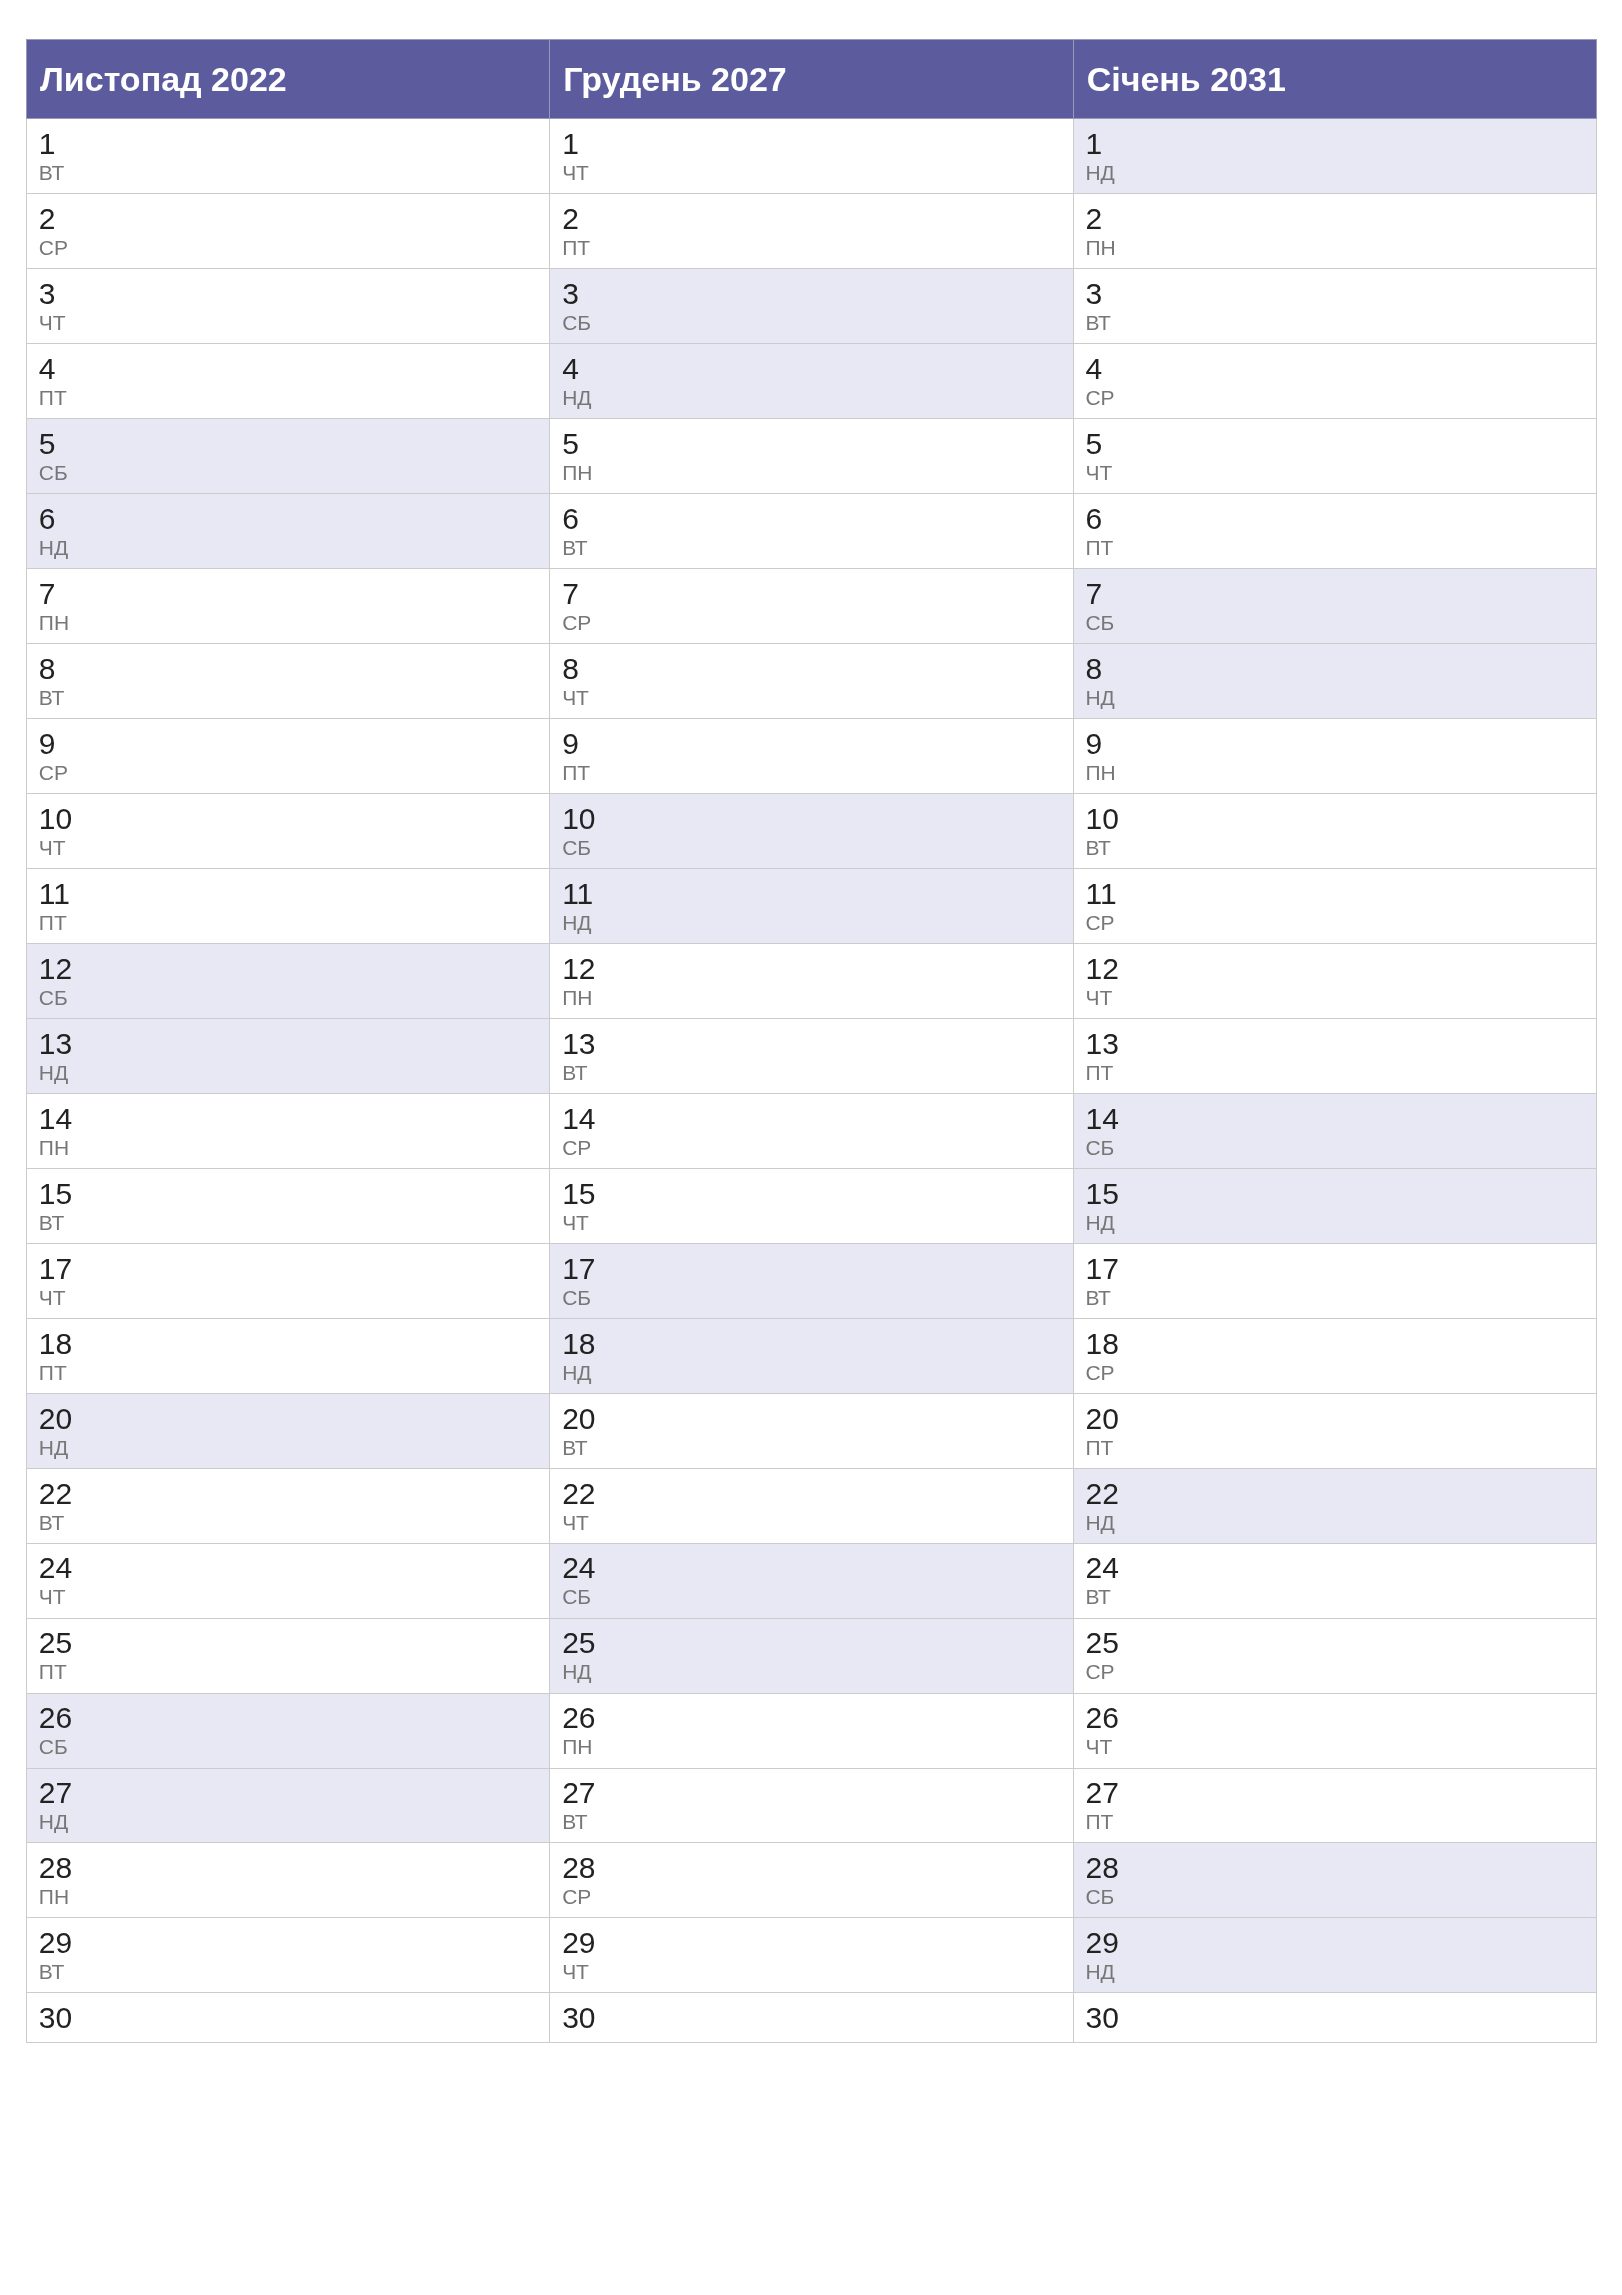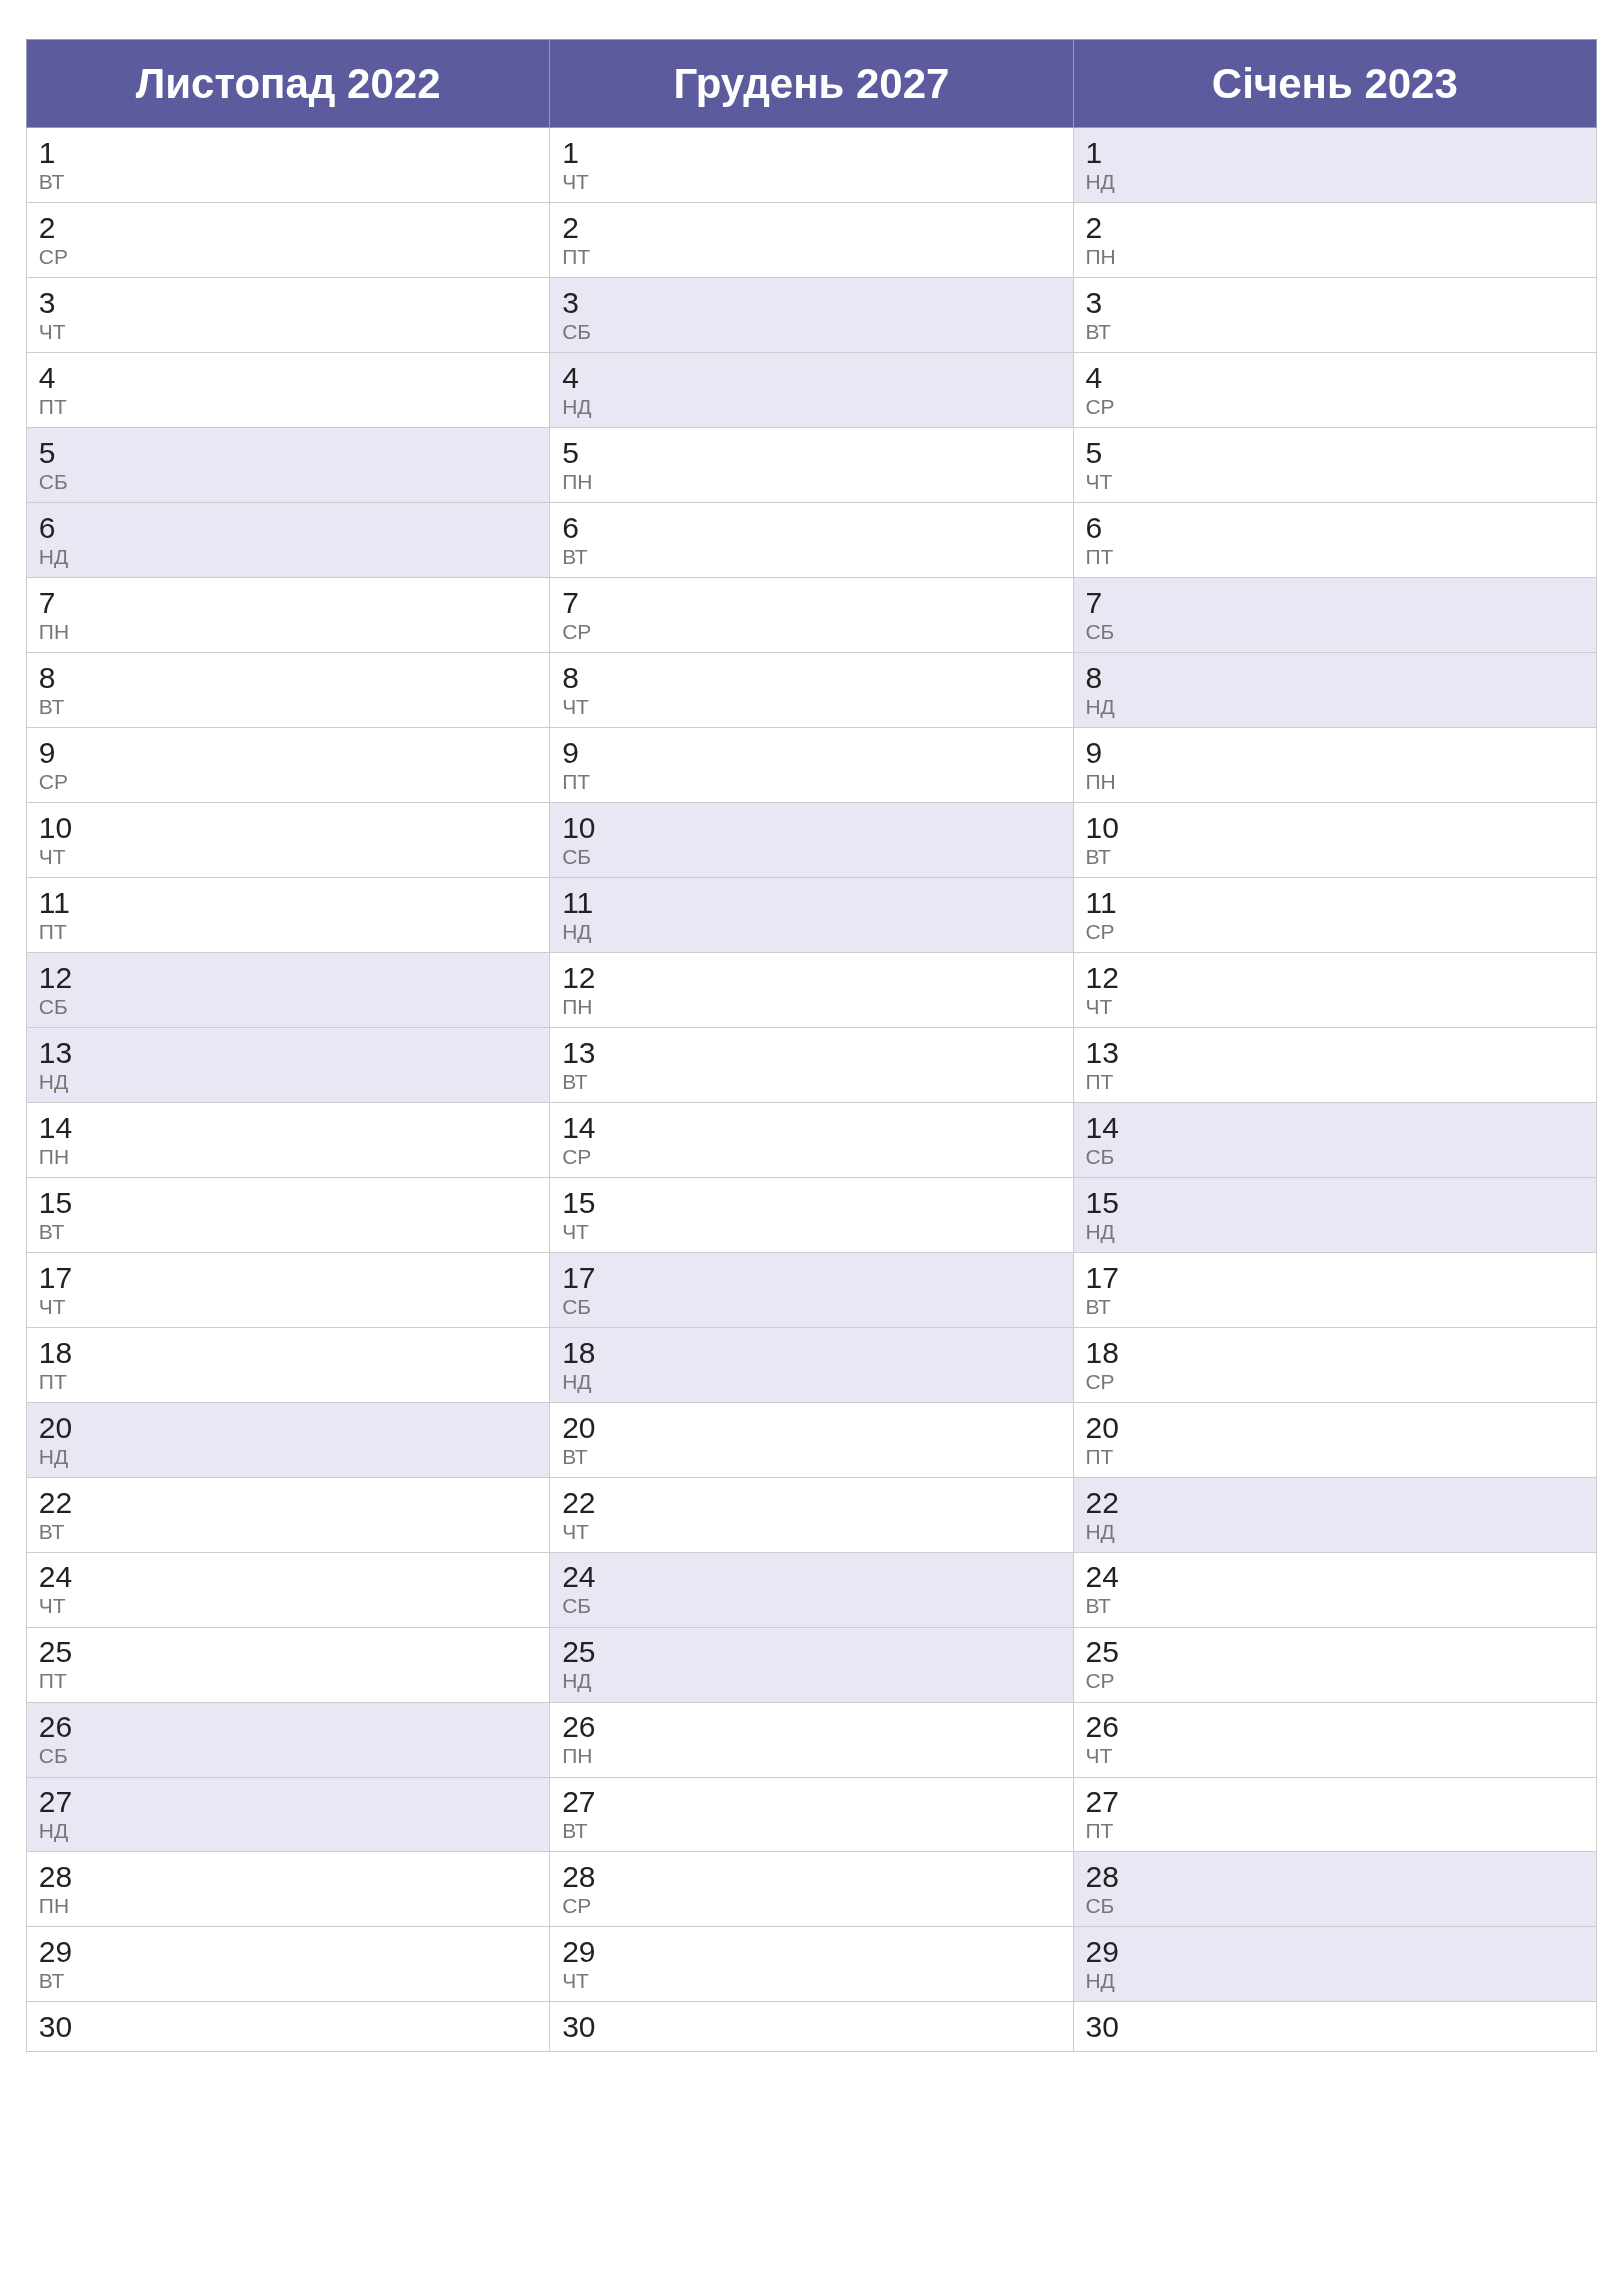--- a/index.html
+++ b/index.html
@@ -11,23 +11,23 @@
       padding: 39px 26px;
     }
     .calendar-grid {
       width: 100%;
       border-collapse: collapse;
       border: 0.7px solid #cccccc;
     }
     .calendar-grid th {
       background: #5b5b9e;
       color: #ffffff;
-      font-size: 42px;
+      font-size: 34px;
       font-weight: bold;
-      text-align: center;
+      text-align: left;
       padding: 19.6px 13px;
       border: 0.7px solid #9999bb;
     }
     .calendar-grid td {
       border-bottom: 0.7px solid #cccccc;
       border-right: 0.7px solid #cccccc;
       padding: 7.9px 11.8px;
       vertical-align: top;
       width: 33.33%;
     }
@@ -47,21 +47,21 @@
     }
   </style>
 </head>
 <body>
 
 <table class="calendar-grid">
   <thead>
     <tr>
       <th>Листопад 2022</th>
       <th>Грудень 2027</th>
-      <th>Січень 2023</th>
+      <th>Січень 2031</th>
     </tr>
   </thead>
   <tbody id="calendar-body">
   <tr>
         <td>
           <div class="day-number">1</div>
           <div class="day-name">ВТ</div>
         </td>
         <td>
           <div class="day-number">1</div>

